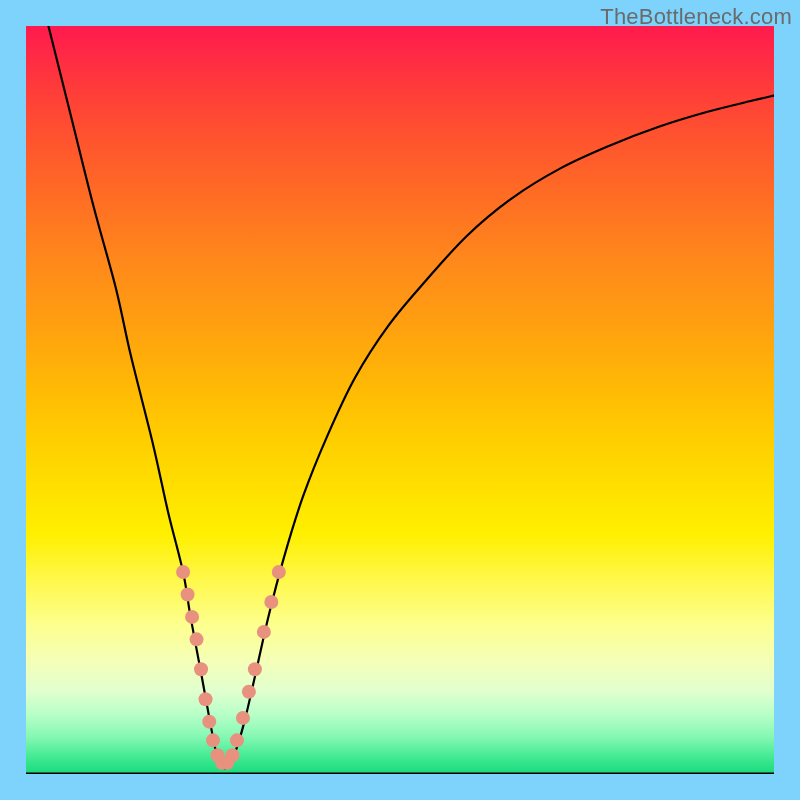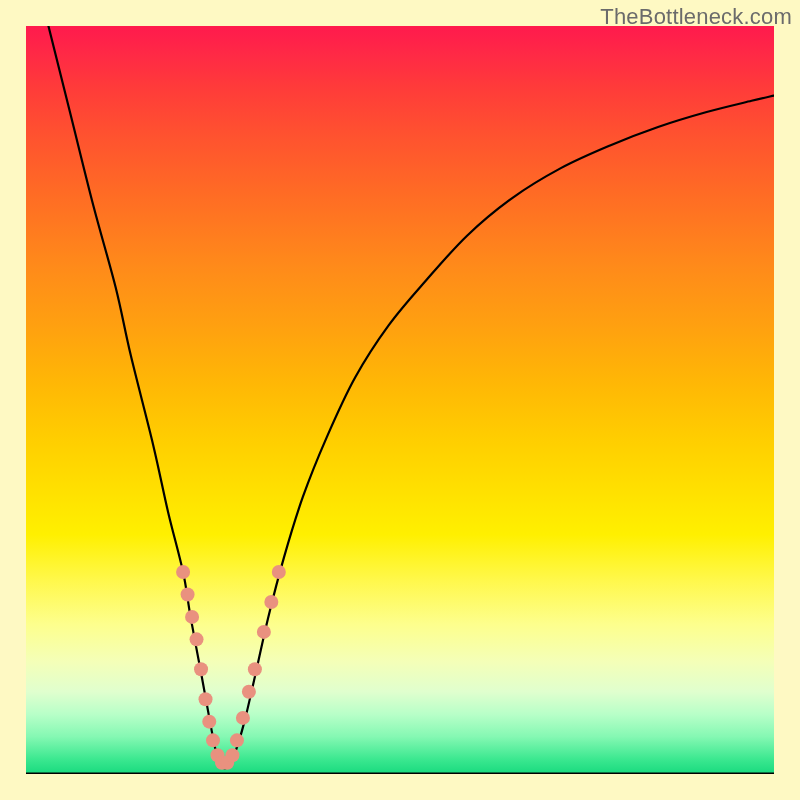--- a/index.html
+++ b/index.html
@@ -8,21 +8,21 @@
     width: 800px;
     height: 800px;
     background: #000;
     overflow: hidden;
     font-family: Arial, Helvetica, sans-serif;
   }
   .chart-container {
     position: relative;
     width: 800px;
     height: 800px;
-    background: #fef9c3;
+    background: #7dd3fc;
   }
   .plot-area {
     position: absolute;
     left: 26px;
     top: 26px;
     width: 748px;
     height: 748px;
     background: linear-gradient(to bottom,
       #ff1a4d 0%,
       #ff2a45 4%,

